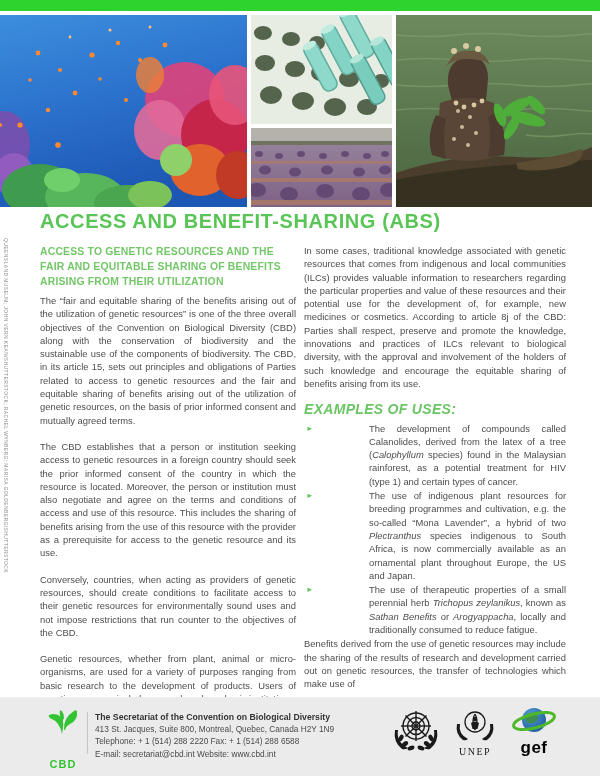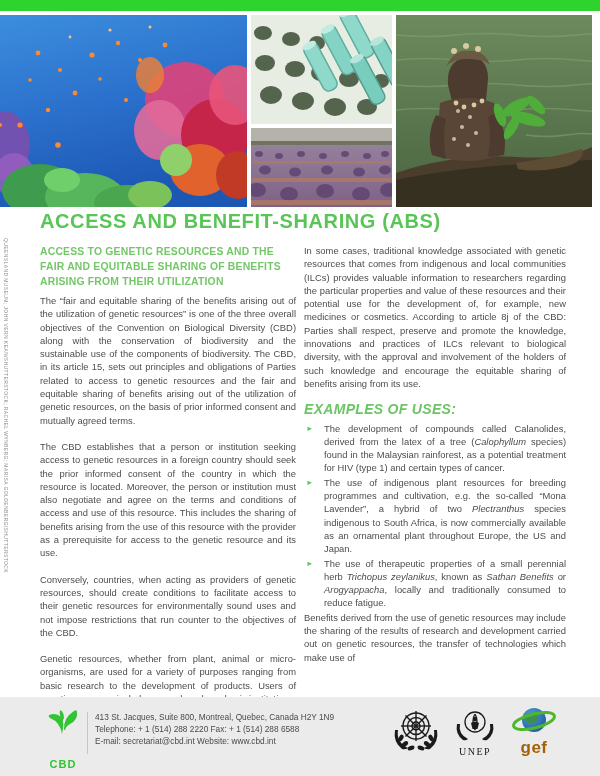--- a/index.html
+++ b/index.html
@@ -32,36 +32,36 @@
   .col-left  { left:40px;  width:256px; }
   .col-right { left:304px; width:262px; }
   .subhead { color:#74c768; font-weight:700; font-size:10.4px; line-height:15px;
     letter-spacing:.2px; text-align:left; margin-bottom:5px; }
   .para { margin-bottom:13px; }
   .para:last-child { margin-bottom:0; }
   .examples-head { color:#6cc564; font-style:italic; font-weight:700; font-size:14px;
     letter-spacing:.3px; margin:3px 0 5px 0; text-align:left; }
   .bullet { display:flex; margin-bottom:1px; text-align:justify; }
   .bullet-arrow { flex:0 0 20px; color:#5fc35a; font-size:7.5px; line-height:13.3px; padding-left:2px; }
-  .bullet-text { flex:1; }
+  .bullet-text { flex:1;margin-left:45px; }
   .closing { margin-top:1px; }
 
   
   .footer { position:absolute; left:0; top:697px; width:600px; height:79px; background:#ebebeb; }
   .cbd-logo { position:absolute; left:46px; top:708px; width:34px; height:48px; text-align:center; }
   .cbd-label { color:#33c433; font-weight:700; font-size:11px; letter-spacing:1px; margin-top:18px; }
   .footer-divider { position:absolute; left:87px; top:712px; width:1px; height:42px; background:#c6c6c6; }
   .footer-text { position:absolute; left:95px; top:711px; font-size:8.3px; line-height:12.2px; color:#4a4a4a; }
   .footer-org { font-weight:700; font-size:8.7px; color:#333333; }
   .un-logo   { position:absolute; left:392px; top:706px; }
   .unep-logo { position:absolute; left:455px; top:708px; text-align:center; }
   .unep-label { font-family:"Liberation Serif","DejaVu Serif",serif; font-size:10px;
     letter-spacing:1.5px; color:#1a1a1a; margin-top:0px; }
   .gef-logo { position:absolute; left:508px; top:704px; text-align:center; width:52px; }
-  .gef-label { color:#a16207; font-weight:700; font-size:17px; letter-spacing:.5px;
+  .gef-label { color:#000000; font-weight:700; font-size:17px; letter-spacing:.5px;
     margin-top:-4px; text-align:center; }
 </style>
 </head>
 <body>
 
 <div class="page">
 
   <div class="topbar"></div>
 
   <div class="photo photo-coral">
@@ -290,20 +290,21 @@
       <path d="M14 26 Q12 14 2 10 Q0 9 1 7 Q8 4 13 9 Q16 12 15 20 Z" fill="#33c433"></path>
       <path d="M16 22 Q15 10 26 3 Q29 1 29 4 Q30 12 22 16 Q18 18 17 22 Z" fill="#33c433"></path>
       <path d="M12 2 q4 2 4 8 l-2 4 q-3 -7 -2 -12" fill="#33c433"></path>
     </svg>
     <div class="cbd-label">CBD</div>
   </div>
 
   <div class="footer-divider"></div>
 
   <div class="footer-text">
+    <div class="footer-org">The Secretariat of the Convention on Biological Diversity</div>
     <div>413 St. Jacques, Suite 800, Montreal, Quebec, Canada H2Y 1N9</div>
     <div>Telephone: + 1 (514) 288 2220   Fax: + 1 (514) 288 6588</div>
     <div>E-mail: secretariat@cbd.int   Website: www.cbd.int</div>
   </div>
 
   <div class="un-logo">
     <svg width="48" height="48" viewBox="0 0 48 48">
       <g stroke="#1a1a1a" fill="none" stroke-width="1.4">
         <circle cx="24" cy="20" r="13"></circle>
         <circle cx="24" cy="20" r="8.5"></circle>

